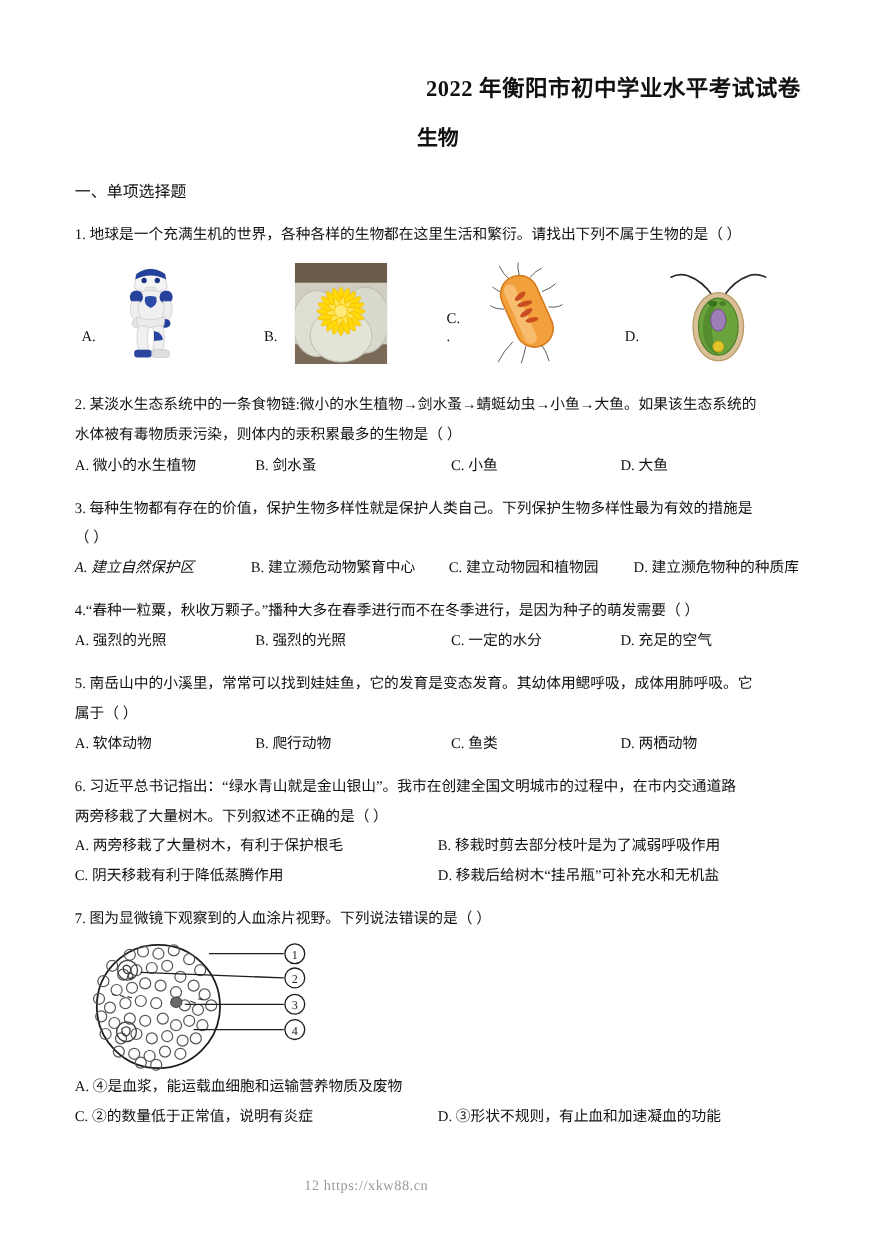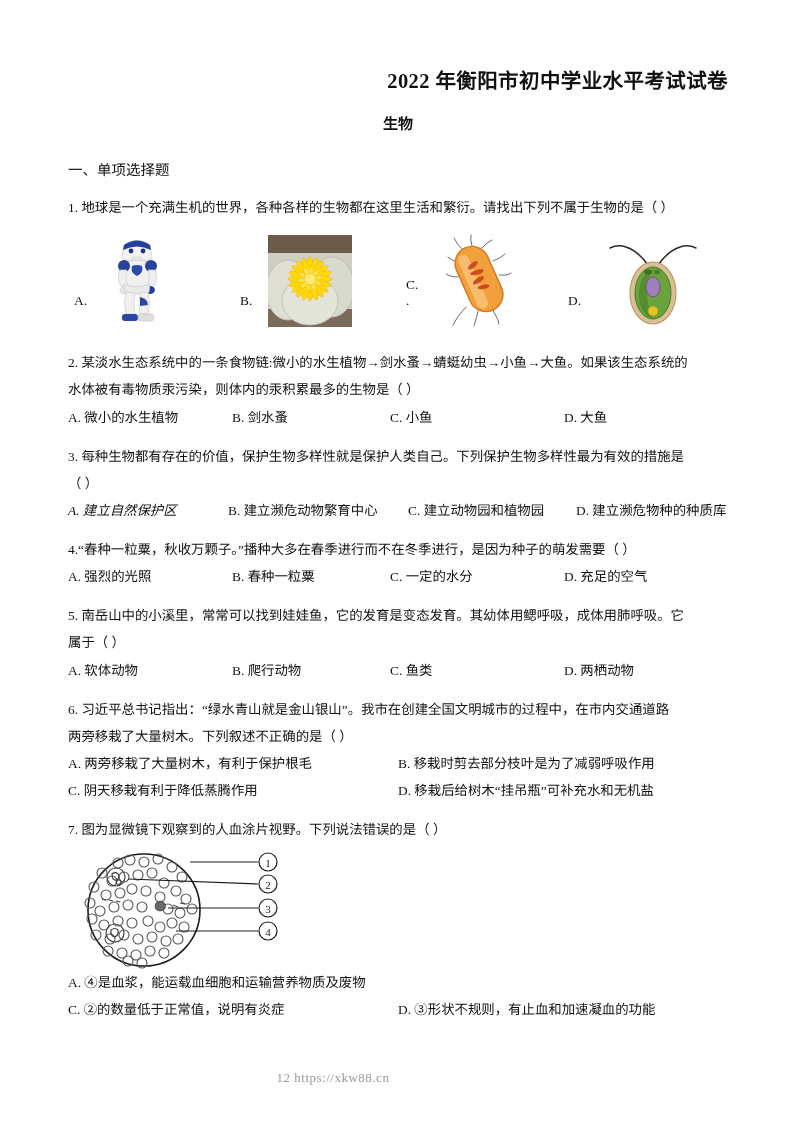--- a/index.html
+++ b/index.html
@@ -35,21 +35,21 @@
   .doc-title {
     text-align: right;
     font-size: 20.5px;
     font-weight: bold;
     letter-spacing: 0.4px;
     margin-top: 68px;
     line-height: 1.3;
   }
   .doc-subtitle {
     text-align: center;
-    font-size: 15px;
+    font-size: 19px;
     font-weight: bold;
     margin-top: 20px;
     line-height: 1.3;
   }
   .section-title {
     font-size: 14.5px;
     font-weight: normal;
     margin-top: 26px;
     line-height: 1.5;
   }
@@ -81,21 +81,21 @@
   }
   .opt {
     position: absolute;
     top: 0;
     display: inline-block;
   }
 
   
   .c0 { left: 0px; }
   .c1 { left: 164px; }
-  .c2 { left: 322px; text-align: center; }
+  .c2 { left: 342px; text-align: center; }
   .c3 { left: 496px; }
 
   
   .h0 { left: 0px; }
   .h1 { left: 330px; }
 
   
   .q3a { left: 0px; font-style: italic; }
   .q3b { left: 160px; }
   .q3c { left: 340px; }
@@ -313,21 +313,21 @@
           <span class="opt q3d">D. 建立濒危物种的种质库</span>
         </div>
       </div>
     </div>
 
     <div class="q">
       <div class="q-stem-2">4.“春种一粒粟，秋收万颗子。”播种大多在春季进行而不在冬季进行，是因为种子的萌发需要（       ）</div>
       <div class="opts">
         <div class="opts-row">
           <span class="opt c0">A. 强烈的光照</span>
-          <span class="opt c1">B. 春种一粒粟</span>
+          <span class="opt c1">B. 强烈的光照</span>
           <span class="opt c2">C. 一定的水分</span>
           <span class="opt c3">D. 充足的空气</span>
         </div>
       </div>
     </div>
 
     <div class="q">
       <div class="q-stem-2">5. 南岳山中的小溪里，常常可以找到娃娃鱼，它的发育是变态发育。其幼体用鳃呼吸，成体用肺呼吸。它</div>
       <div class="q-stem-2">属于（      ）</div>
       <div class="opts">

